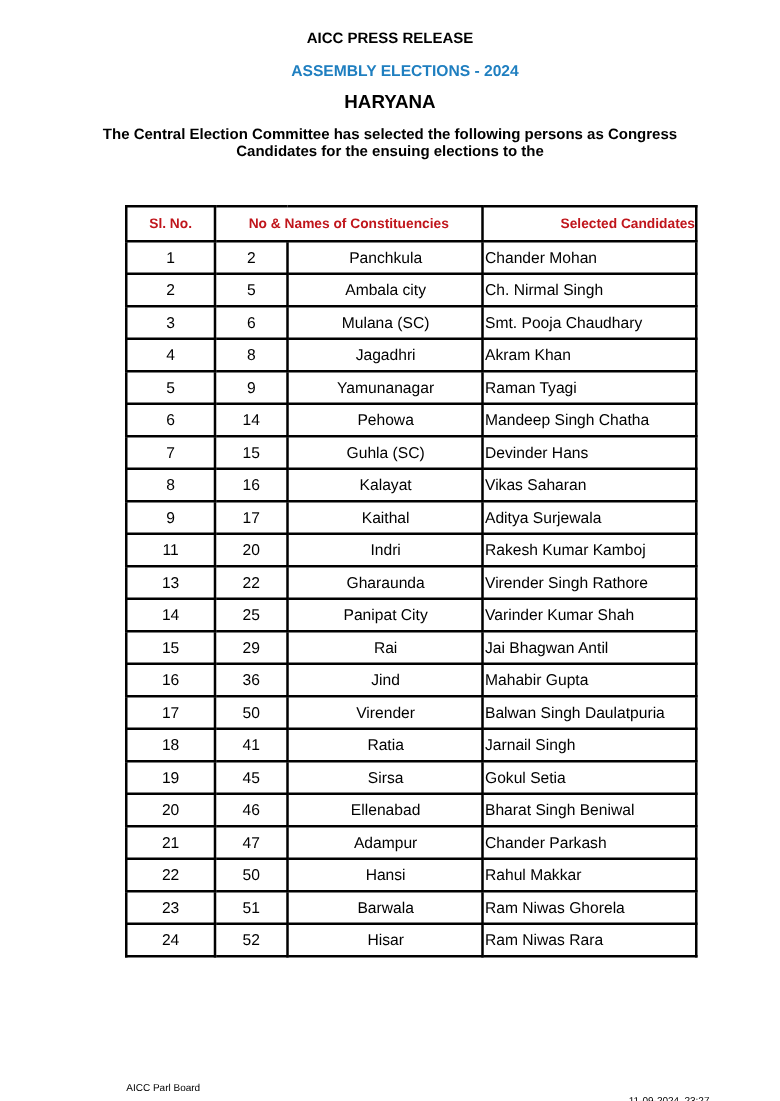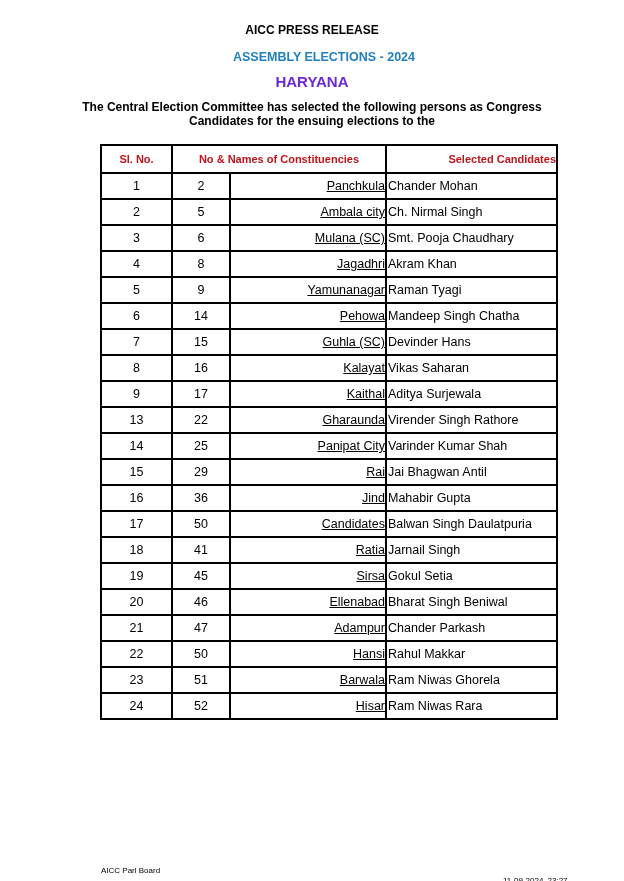--- a/index.html
+++ b/index.html
@@ -1,26 +1,26 @@
 <!DOCTYPE html>
 <html><head>
 <meta charset="utf-8">
 <style>
   html, body { margin: 0; padding: 0; background: #ffffff; }
   body { width: 624px; height: 881px; position: relative; font-family: "Liberation Sans", sans-serif; color: #000; overflow: hidden; }
   .hdr1 { position: absolute; top: 23px; left: 0; width: 624px; text-align: center; font-weight: bold; font-size: 12px; }
   .hdr2 { position: absolute; top: 50px; left: 12px; width: 624px; text-align: center; font-weight: bold; font-size: 12.5px; color: #1f7fc0; }
-  .hdr3 { position: absolute; top: 73px; left: 0; width: 624px; text-align: center; font-weight: bold; font-size: 15px; color: #6d28d9; }
+  .hdr3 { position: absolute; top: 73px; left: 0; width: 624px; text-align: center; font-weight: bold; font-size: 15px; color: #000000; }
   .intro { position: absolute; top: 100px; left: 0; width: 624px; text-align: center; font-weight: bold; font-size: 12px; line-height: 14px; }
-  table { position: absolute; top: 144px; left: 100px; border-collapse: collapse; border: 2px solid #000; }
+  table { position: absolute; top: 164px; left: 100px; border-collapse: collapse; border: 2px solid #000; }
   td, th { border: 2px solid #000; font-size: 12.5px; height: 24px; padding: 0; }
   th { color: #c0151b; font-size: 11px; font-weight: bold; height: 26px; }
   .c1 { width: 69px; text-align: center; }
   .c2 { width: 56px; text-align: center; }
-  .c3 { width: 153px; text-align: right; padding-left: 1px; text-decoration: underline; }
+  .c3 { width: 153px; text-align: center; padding-left: 1px; }
   .c4 { width: 168px; text-align: left; padding-left: 1px; }
   .footer-left { position: absolute; top: 866px; left: 101px; font-size: 8px; }
   .footer-right { position: absolute; top: 876px; left: 503px; font-size: 8px; word-spacing: 2px; }
 </style>
 </head>
 <body>
 
 <div class="hdr1">AICC PRESS RELEASE</div>
 <div class="hdr2">ASSEMBLY ELECTIONS - 2024</div>
 <div class="hdr3">HARYANA</div>
@@ -86,20 +86,26 @@
         <td class="c3">Kalayat</td>
         <td class="c4">Vikas Saharan</td>
       </tr>
       <tr>
         <td class="c1">9</td>
         <td class="c2">17</td>
         <td class="c3">Kaithal</td>
         <td class="c4">Aditya Surjewala</td>
       </tr>
       <tr>
+        <td class="c1">11</td>
+        <td class="c2">20</td>
+        <td class="c3">Indri</td>
+        <td class="c4">Rakesh Kumar Kamboj</td>
+      </tr>
+      <tr>
         <td class="c1">13</td>
         <td class="c2">22</td>
         <td class="c3">Gharaunda</td>
         <td class="c4">Virender Singh Rathore</td>
       </tr>
       <tr>
         <td class="c1">14</td>
         <td class="c2">25</td>
         <td class="c3">Panipat City</td>
         <td class="c4">Varinder Kumar Shah</td>
@@ -112,21 +118,21 @@
       </tr>
       <tr>
         <td class="c1">16</td>
         <td class="c2">36</td>
         <td class="c3">Jind</td>
         <td class="c4">Mahabir Gupta</td>
       </tr>
       <tr>
         <td class="c1">17</td>
         <td class="c2">50</td>
-        <td class="c3">Candidates</td>
+        <td class="c3">Virender</td>
         <td class="c4">Balwan Singh Daulatpuria</td>
       </tr>
       <tr>
         <td class="c1">18</td>
         <td class="c2">41</td>
         <td class="c3">Ratia</td>
         <td class="c4">Jarnail Singh</td>
       </tr>
       <tr>
         <td class="c1">19</td>

